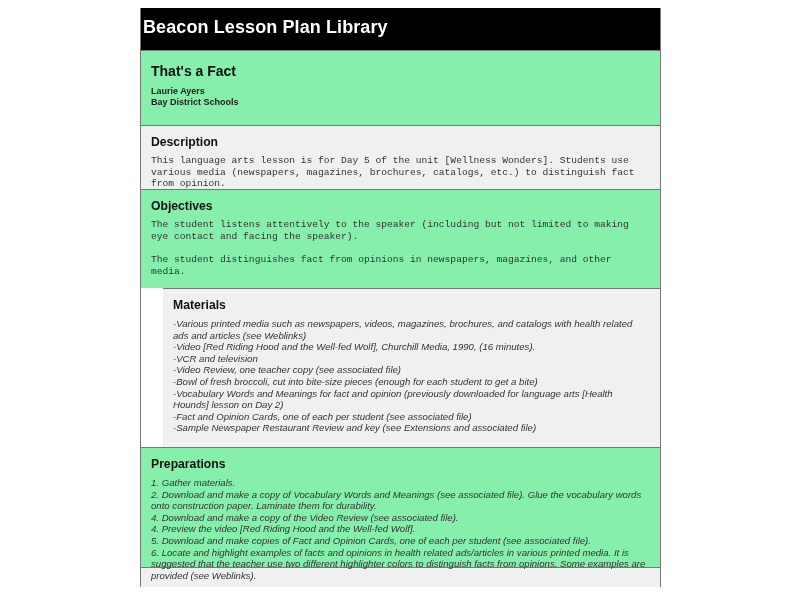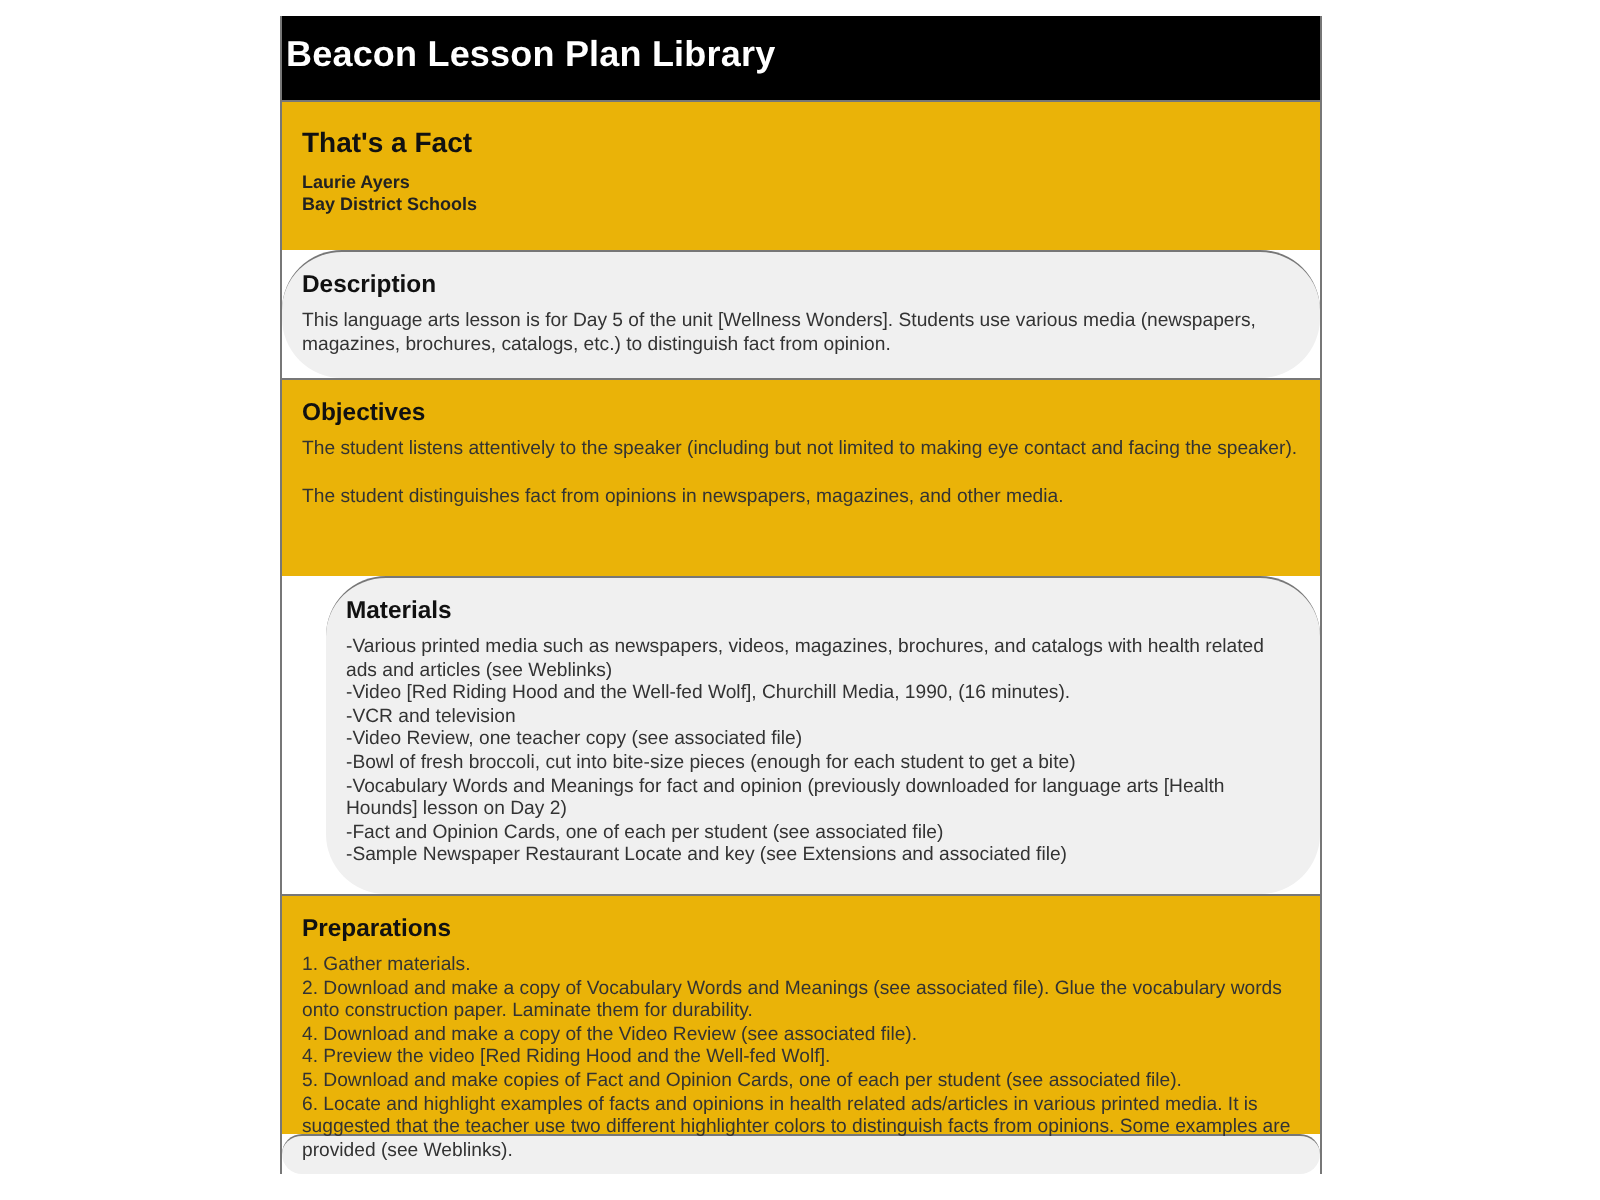--- a/index.html
+++ b/index.html
@@ -25,22 +25,22 @@
       font-size: 18px;
       letter-spacing: 0.1px;
     }
     .section {
       border-top: 1px solid #777;
       padding: 9px 10px 10px 10px;
       font-size: 9.6px;
       line-height: 11.6px;
       color: #333;
     }
-    .section.white { background: #eab308; }
-    .section.gray { background: #f0f0f0; border-radius: 30px; }
+    .section.white { background: #86efac; }
+    .section.gray { background: #f0f0f0; }
     .section h2 {
       font-size: 12.2px;
       line-height: 14px;
       font-weight: bold;
       color: #111;
       margin-bottom: 6px;
     }
     .lesson-title {
       font-size: 14px;
       font-weight: bold;
@@ -48,23 +48,23 @@
       line-height: 16px;
       margin-top: 3px;
       margin-bottom: 7px;
     }
     .author {
       font-size: 9px;
       font-weight: bold;
       line-height: 11px;
       color: #222;
     }
-    .section p { margin-bottom: 12px; }
+    .section p { margin-bottom: 12px; font-family: Liberation Mono, monospace; }
     .section p:last-child { margin-bottom: 0; }
-    .list-line { display: block; }
+    .list-line { display: block; font-style: italic; }
     #sec-title { height: 75px; }
     #sec-description { height: 64px; }
     #sec-objectives { height: 99px; }
     #sec-materials { height: 159px; margin-left: 22px; }
     #sec-preparations { height: 120px; }
     #sec-next { height: 20px; }
   </style>
 </head>
 <body>
 
@@ -93,21 +93,21 @@
 
   <div class="section gray" id="sec-materials">
     <h2>Materials</h2>
     <span class="list-line">-Various printed media such as newspapers, videos, magazines, brochures, and catalogs with health related ads and articles (see Weblinks)</span>
     <span class="list-line">-Video [Red Riding Hood and the Well-fed Wolf], Churchill Media, 1990, (16 minutes).</span>
     <span class="list-line">-VCR and television</span>
     <span class="list-line">-Video Review, one teacher copy (see associated file)</span>
     <span class="list-line">-Bowl of fresh broccoli, cut into bite-size pieces (enough for each student to get a bite)</span>
     <span class="list-line">-Vocabulary Words and Meanings for fact and opinion (previously downloaded for language arts [Health Hounds] lesson on Day 2)</span>
     <span class="list-line">-Fact and Opinion Cards, one of each per student (see associated file)</span>
-    <span class="list-line">-Sample Newspaper Restaurant Locate and key (see Extensions and associated file)</span>
+    <span class="list-line">-Sample Newspaper Restaurant Review and key (see Extensions and associated file)</span>
   </div>
 
   <div class="section white" id="sec-preparations">
     <h2>Preparations</h2>
     <span class="list-line">1. Gather materials.</span>
     <span class="list-line">2. Download and make a copy of Vocabulary Words and Meanings (see associated file). Glue the vocabulary words onto construction paper. Laminate them for durability.</span>
     <span class="list-line">4. Download and make a copy of the Video Review (see associated file).</span>
     <span class="list-line">4. Preview the video [Red Riding Hood and the Well-fed Wolf].</span>
     <span class="list-line">5. Download and make copies of Fact and Opinion Cards, one of each per student (see associated file).</span>
     <span class="list-line">6. Locate and highlight examples of facts and opinions in health related ads/articles in various printed media. It is suggested that the teacher use two different highlighter colors to distinguish facts from opinions. Some examples are provided (see Weblinks).</span>

